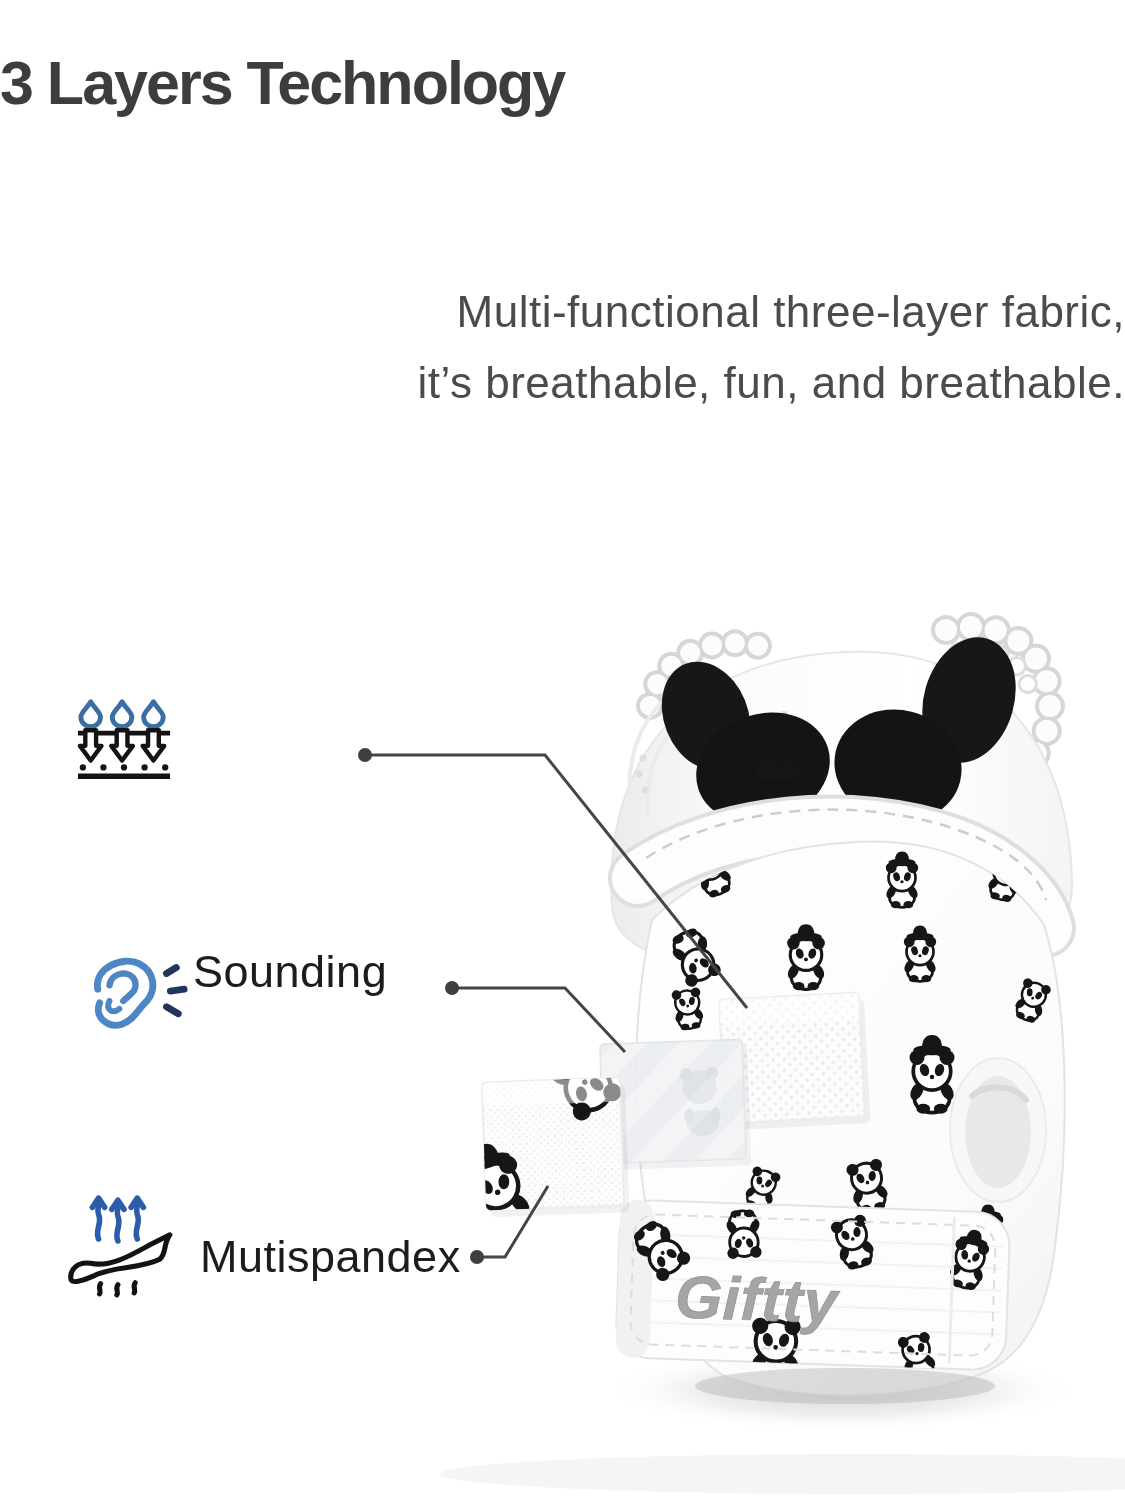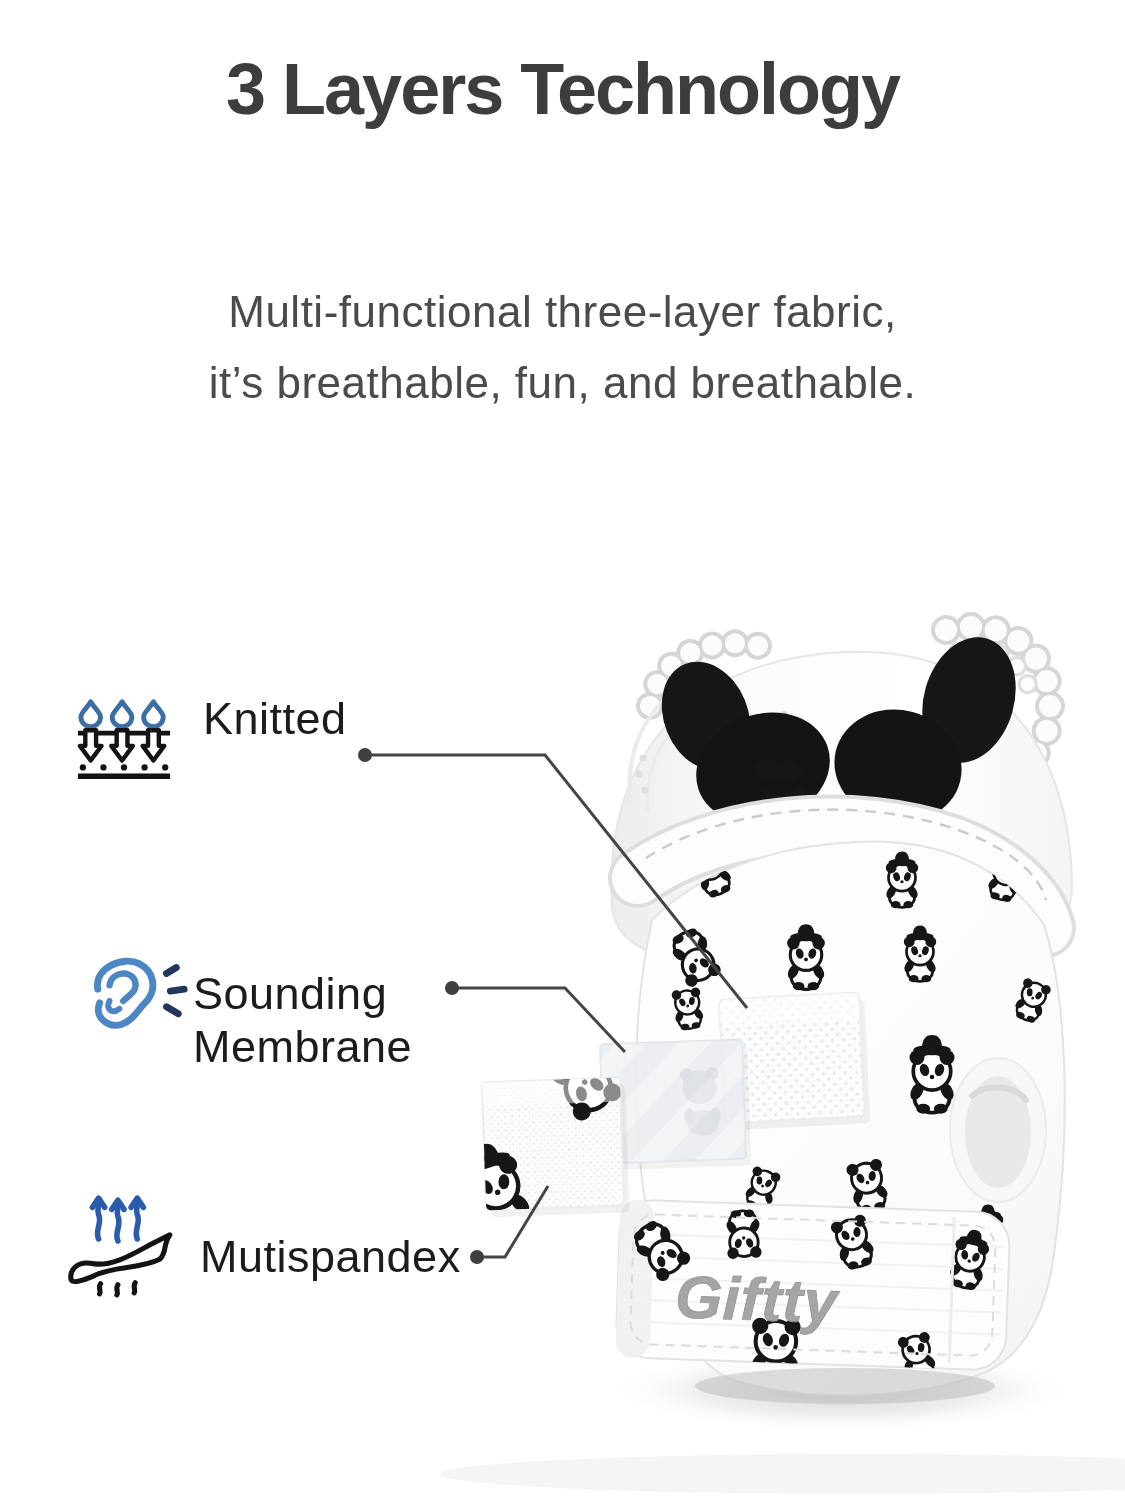--- a/index.html
+++ b/index.html
@@ -1,36 +1,36 @@
 <!DOCTYPE html>
 <html><head>
 <meta charset="utf-8">
 <style>
   html,body{margin:0;padding:0;background:#ffffff;}
   .canvas{
     position:relative;width:1125px;height:1500px;overflow:hidden;background:#ffffff;
     font-family:"Liberation Sans",sans-serif;
   }
   .page-title{
-    position:absolute;left:0;right:0;top:48px;text-align:center;
-    font-size:72px;font-weight:700;letter-spacing:-2px;color:#3d3d3d;line-height:1.15;
+    position:absolute;left:0;right:0;top:48px;
+    font-size:61px;font-weight:700;letter-spacing:-2px;color:#3d3d3d;line-height:1.15;
   }
   .subtitle{
     position:absolute;left:0;right:0;top:276px;text-align:center;
     font-size:44px;font-weight:400;letter-spacing:.5px;color:#4b4b4b;
   }
-  .subtitle .line{display:block;line-height:71px;}
+  .subtitle .line{display:block;line-height:71px;text-align:right;}
   .feature{position:absolute;}
   .feature .icon{position:absolute;}
   .feature .label{position:absolute;font-size:45px;line-height:53px;color:#1c1c1c;letter-spacing:.5px;white-space:nowrap;}
   .feature .label span{display:block;}
   #f1 .icon{left:76px;top:696px;width:98px;height:86px;}
   #f1 .label{left:203px;top:692px;}
   #f2 .icon{left:84px;top:951px;width:108px;height:92px;}
-  #f2 .label{left:193px;top:967px;}
+  #f2 .label{left:193px;top:945px;}
   #f3 .icon{left:68px;top:1194px;width:110px;height:98px;}
   #f3 .label{left:200px;top:1230px;}
   svg{display:block;}
   .art{position:absolute;left:0;top:0;}
 </style>
 </head>
 <body>
 
 <div class="canvas">
 
@@ -263,42 +263,40 @@
           <circle cx="5" cy="71" r="3.2"></circle>
             <circle cx="26" cy="71" r="3.2"></circle>
             <circle cx="47" cy="71" r="3.2"></circle>
           <circle cx="68" cy="71" r="3.2"></circle>
             <circle cx="89" cy="71" r="3.2"></circle>
         </g>
         <line x1="0" y1="80" x2="94" y2="80" stroke="#131313" stroke-width="5.5"></line>
       </svg>
     </div>
     <div class="label">
-      <span>Knitted</span>
     </div>
   </div>
 
   <div class="feature" id="f2">
     <div class="icon">
       <svg viewBox="0 0 110 92" width="108" height="92" overflow="visible">
         <g fill="none" stroke="#4d86c4" stroke-linecap="round">
           <path d="M 14 38 C 10 16 40 4 56 12 C 72 20 74 38 64 50 C 54 60 50 70 38 74 C 24 78 10 66 16 52" stroke-width="7"></path>
           <path d="M 26 34 C 28 20 48 18 52 30 C 55 40 46 44 40 50" stroke-width="6.5"></path>
           <path d="M 36 58 C 28 64 22 58 26 50" stroke-width="6"></path>
         </g>
         <g fill="none" stroke="#22365c" stroke-width="7" stroke-linecap="round">
           <path d="M 84 22 L 94 16"></path>
           <path d="M 88 40 L 102 38"></path>
           <path d="M 84 56 L 96 63"></path>
         </g>
       </svg>
     </div>
     <div class="label">
       <span>Sounding</span>
-      <span>Membrane</span>
     </div>
   </div>
 
   <div class="feature" id="f3">
     <div class="icon">
       <svg viewBox="0 0 108 98" width="110" height="100" overflow="visible">
         <g fill="none" stroke="#2b5cab" stroke-width="5.5" stroke-linecap="round" stroke-linejoin="round">
           <path d="M 30 44 C 26 36 34 28 30 20 C 28 15 31 11 30 7"></path>
           <path d="M 24 13 L 30 4 L 36 13"></path>
           <path d="M 49 46 C 45 38 53 30 49 22 C 47 17 50 13 49 9"></path>

